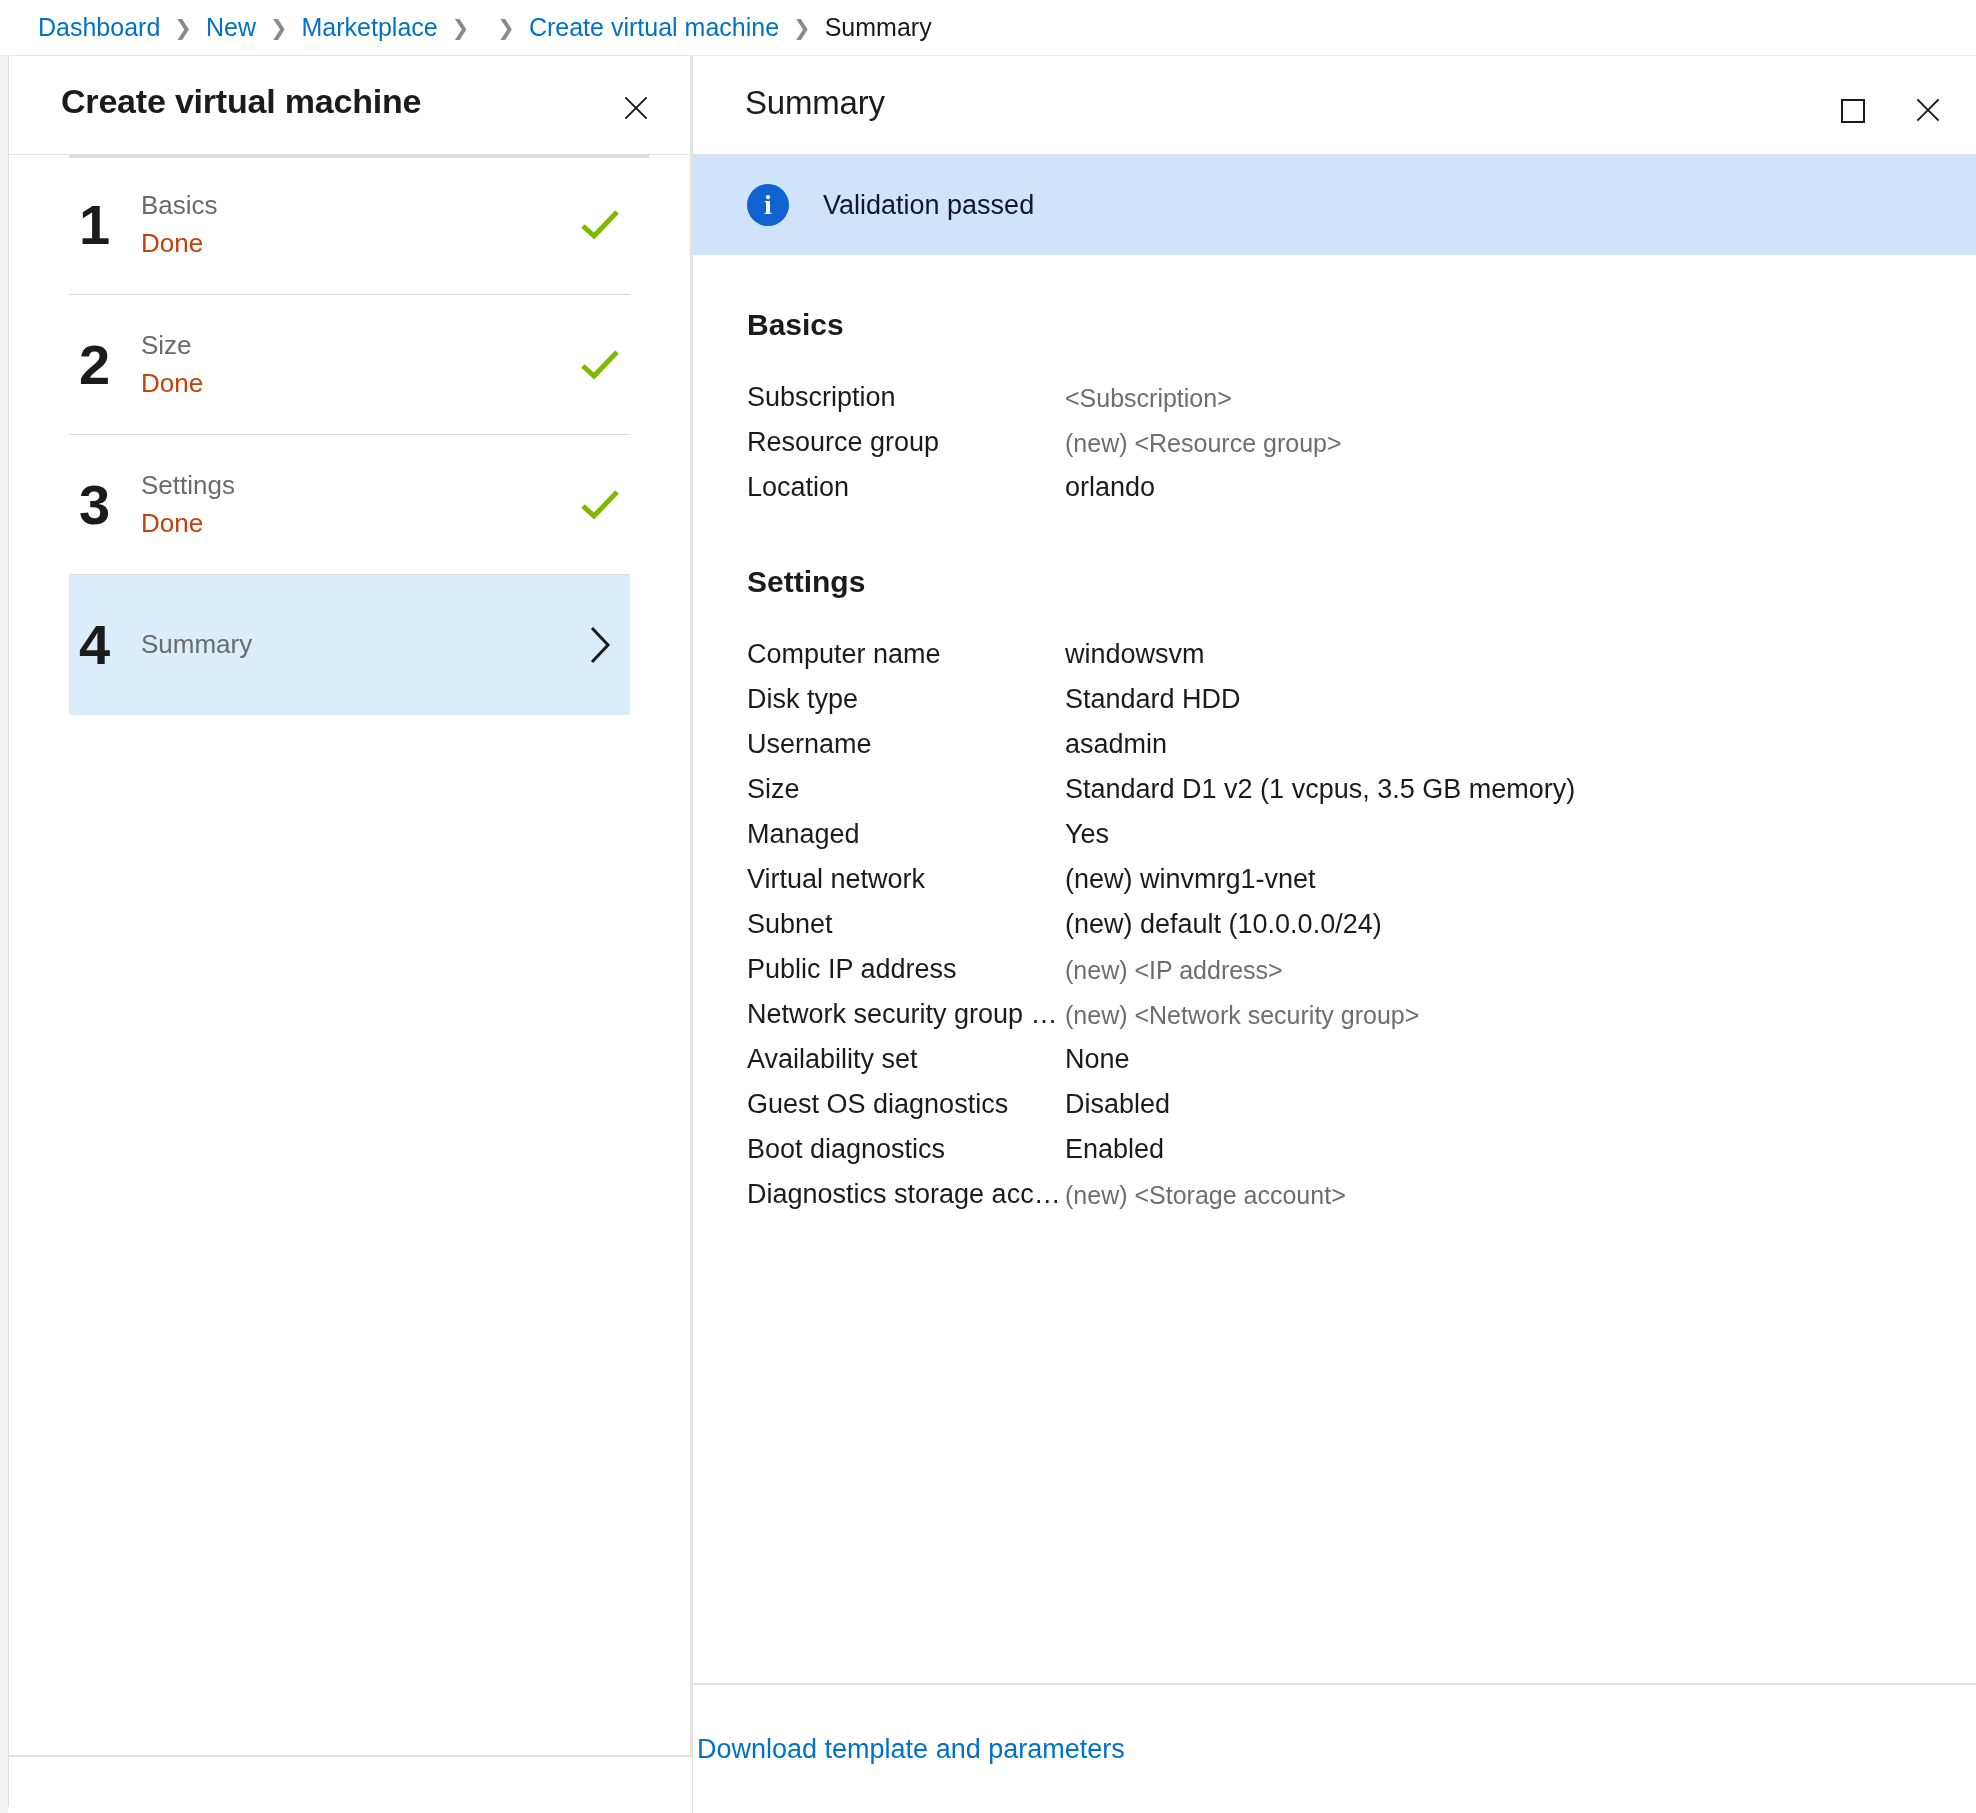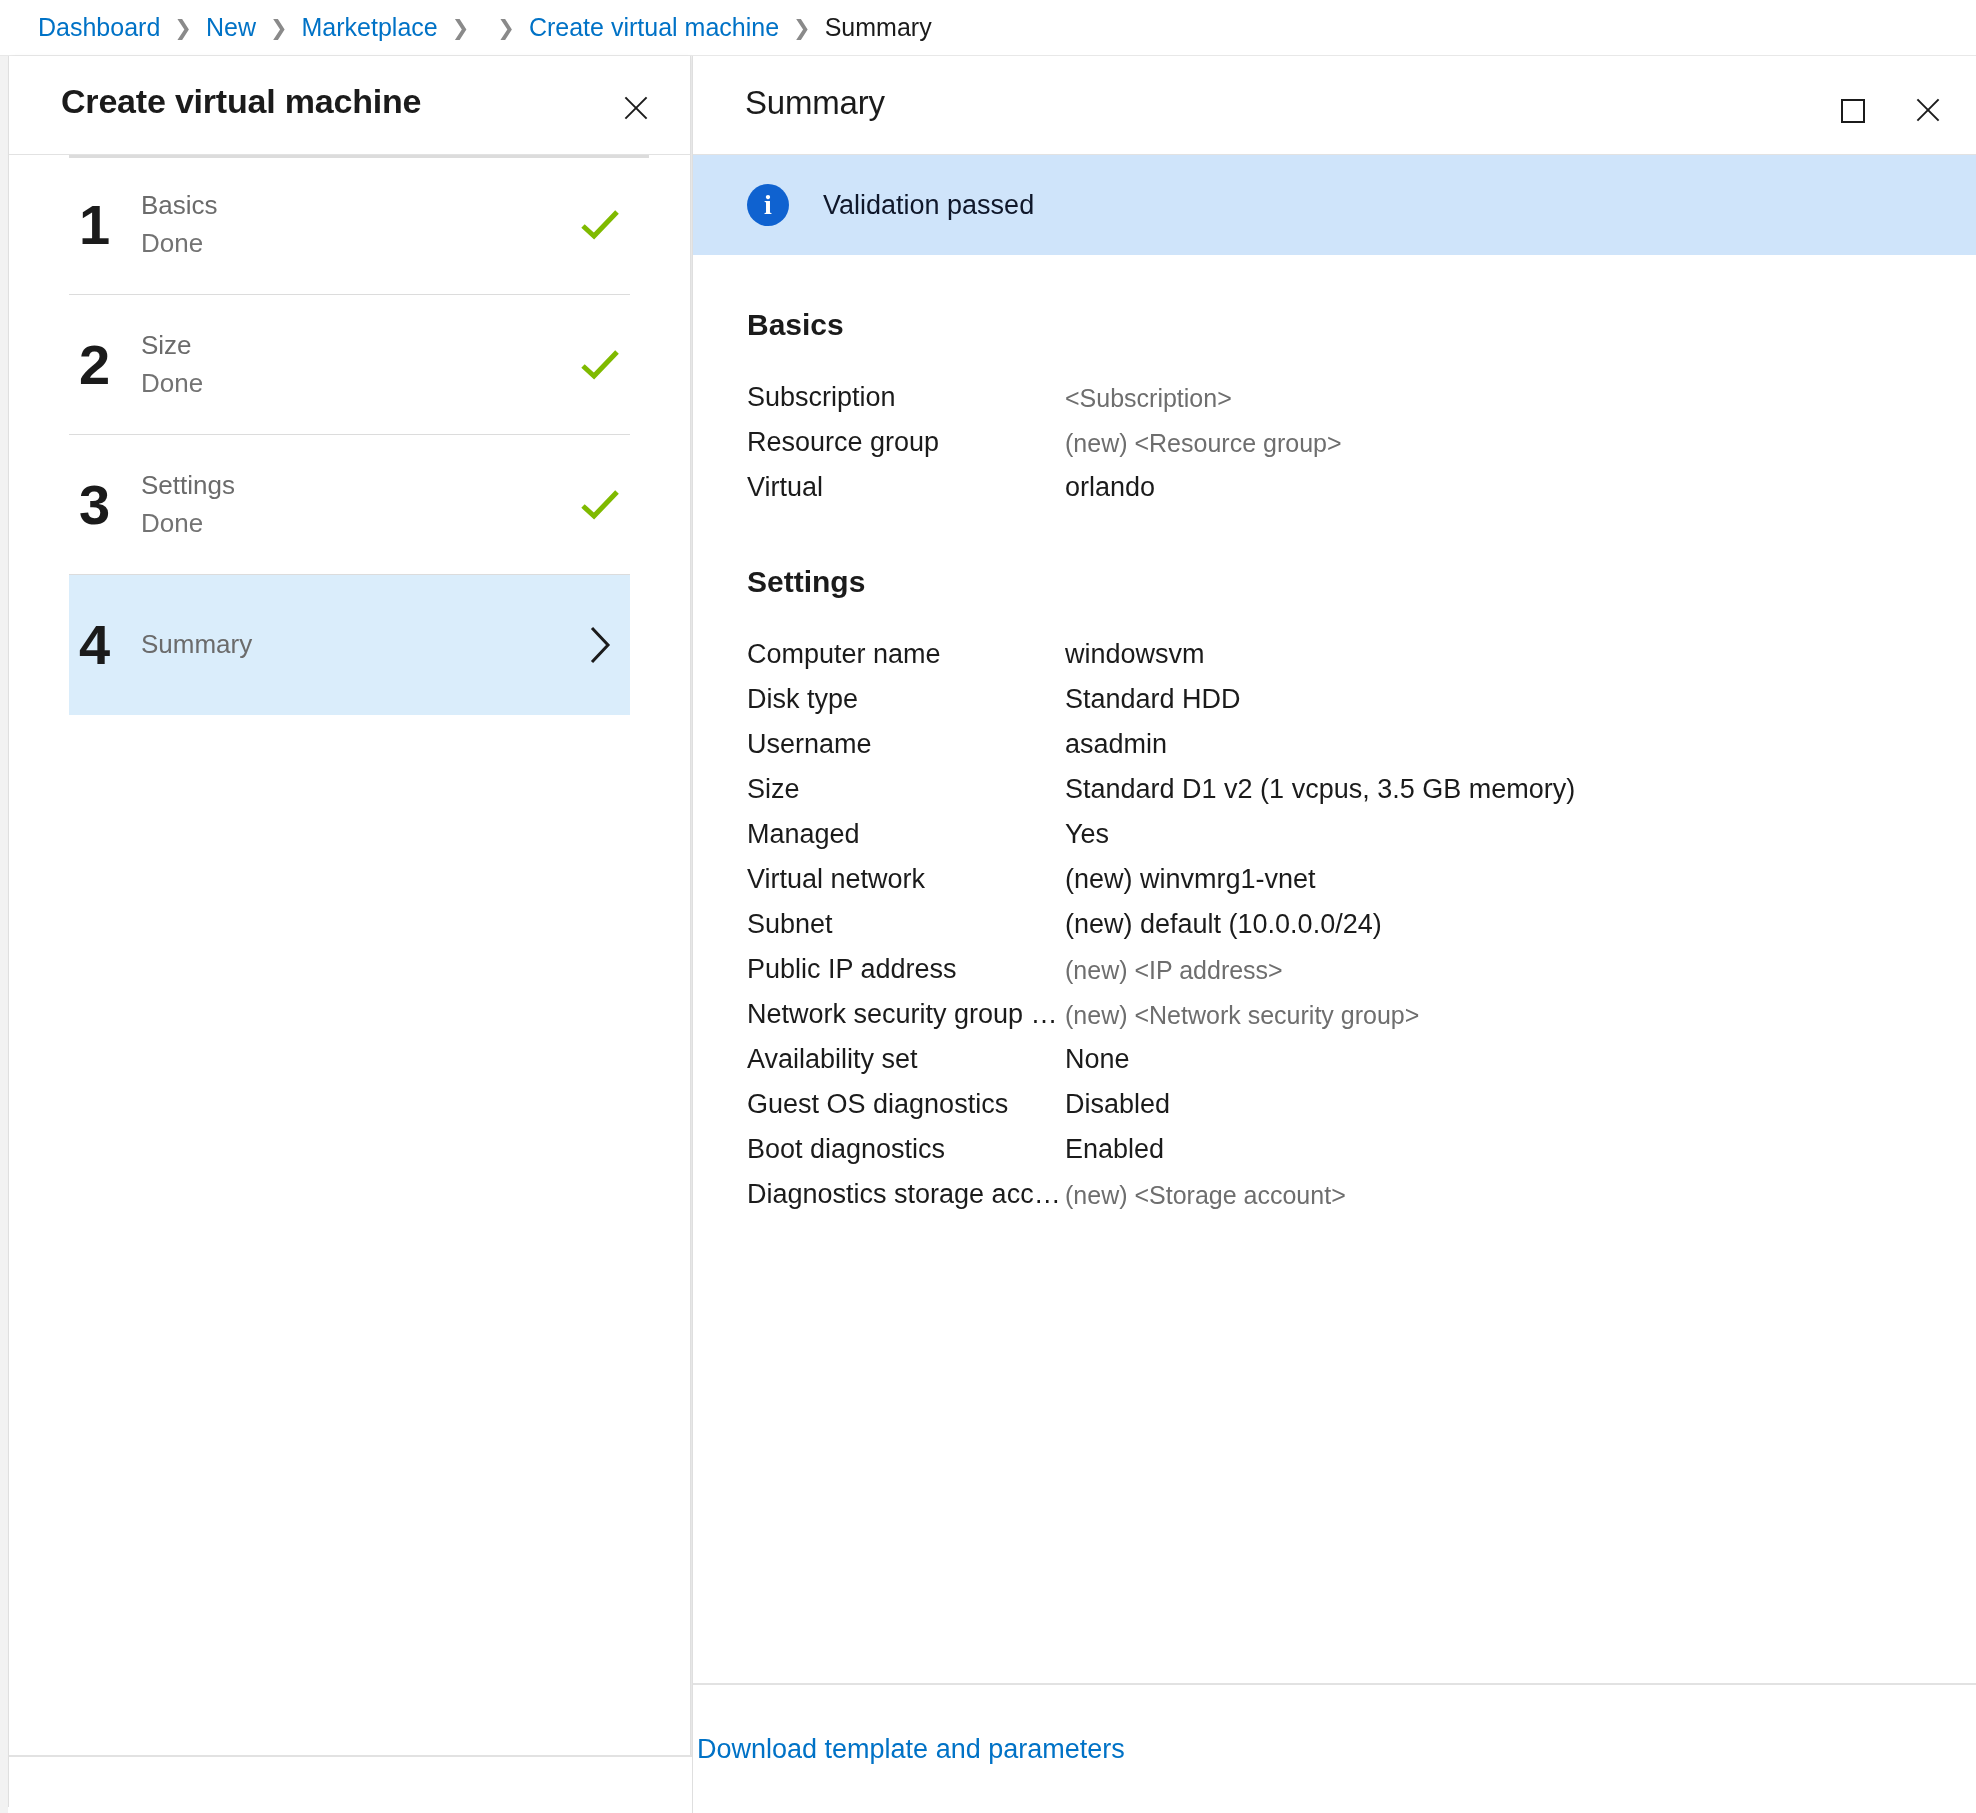--- a/index.html
+++ b/index.html
@@ -139,21 +139,21 @@
     justify-content: center;
     padding-left: 6px;
   }
   .step-label {
     font-size: 26px;
     color: #6b6b6b;
     line-height: 1.45;
   }
   .step-sub {
     font-size: 26px;
-    color: #737373;
+    color: #c2410c;
     line-height: 1.45;
     white-space: nowrap;
     overflow: hidden;
     text-overflow: ellipsis;
     max-width: 420px;
   }
   .step-mark {
     width: 60px;
     display: flex;
     align-items: center;
@@ -433,21 +433,21 @@
         <div class="kv-table">
           <div class="kv-row">
             <span class="kv-key">Subscription</span>
             <span class="kv-val placeholder">&lt;Subscription&gt;</span>
           </div>
           <div class="kv-row">
             <span class="kv-key">Resource group</span>
             <span class="kv-val placeholder">(new) &lt;Resource group&gt;</span>
           </div>
           <div class="kv-row">
-            <span class="kv-key">Virtual</span>
+            <span class="kv-key">Location</span>
             <span class="kv-val">orlando</span>
           </div>
         </div>
 
         <h3 class="sec-title second">Settings</h3>
         <div class="kv-table">
           <div class="kv-row">
             <span class="kv-key">Computer name</span>
             <span class="kv-val">windowsvm</span>
           </div>

